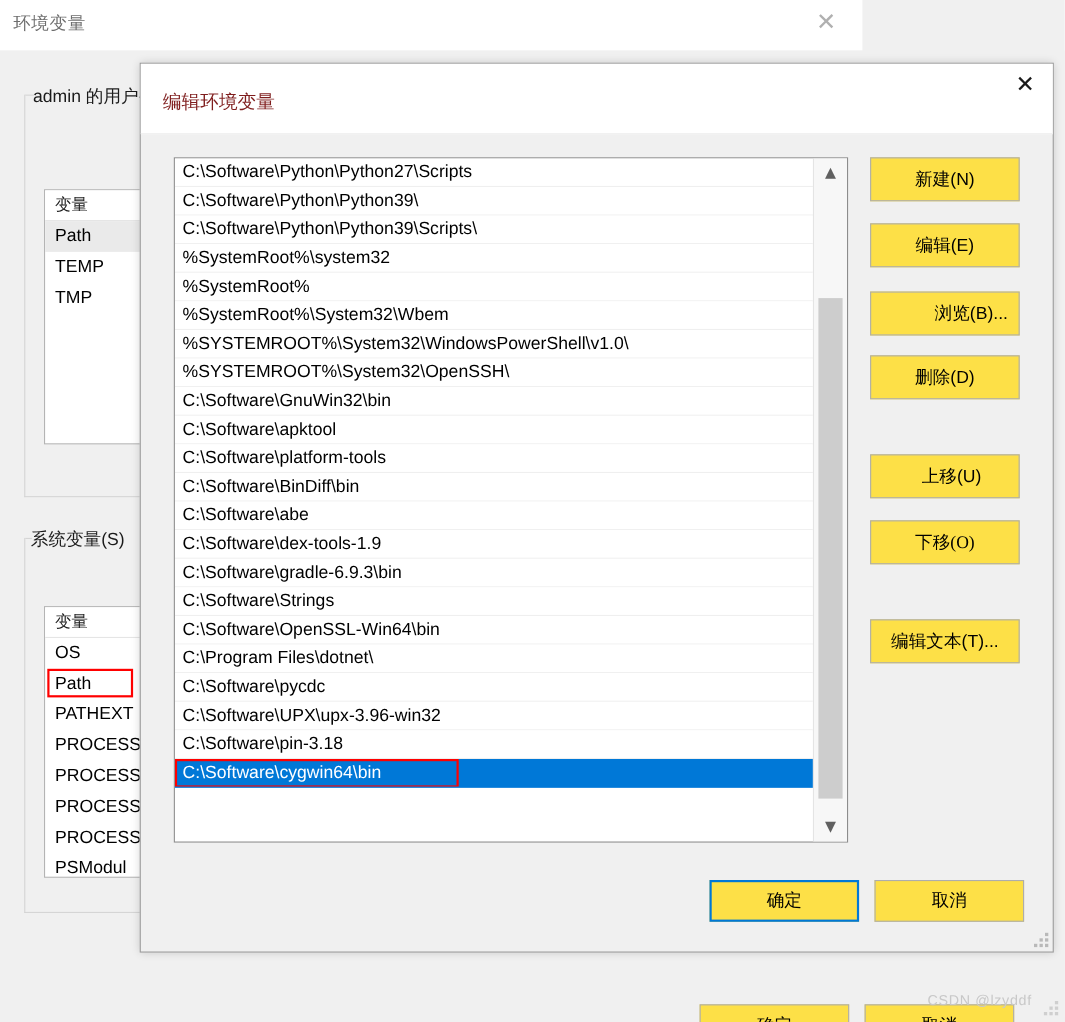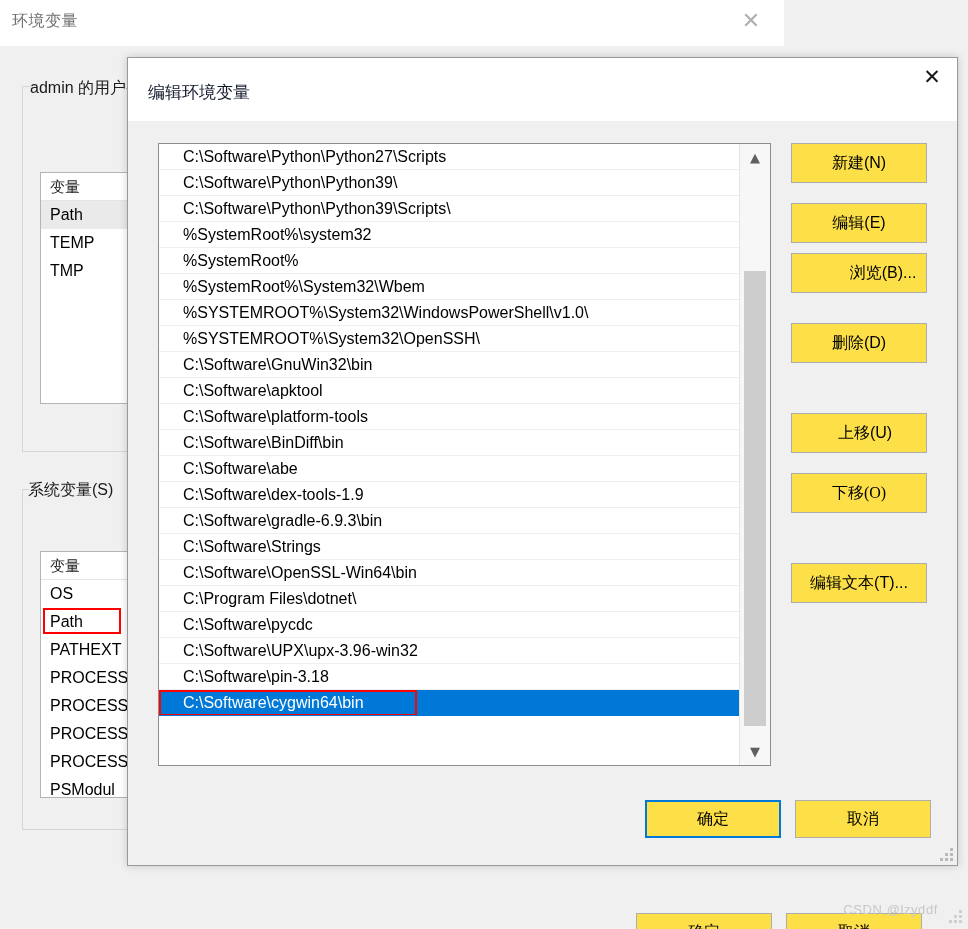--- a/index.html
+++ b/index.html
@@ -223,21 +223,21 @@
     width: 100%;
     height: 63px;
     background: #ffffff;
     border-bottom: 1px solid #f0f0f0;
   }
   #edit-title-text {
     position: absolute;
     left: 20px;
     top: 23px;
     font-size: 17px;
-    color: #0f172a;
+    color: #7f1d1d;
   }
   #edit-close {
     position: absolute;
     right: 2px;
     top: 2px;
     width: 46px;
     height: 34px;
     display: flex;
     align-items: center;
     justify-content: center;
@@ -262,21 +262,21 @@
   }
   #path-list-inner {
     position: absolute;
     left: 0; top: 0;
     width: 580px;
     height: 100%;
   }
   .path-row {
     height: 26px;
     line-height: 26px;
-    padding-left: 24px;
+    padding-left: 7px;
     font-size: 16px;
     color: #000000;
     white-space: nowrap;
     overflow: hidden;
     border-bottom: 1px solid #efefef;
     box-sizing: border-box;
     background: #ffffff;
   }
   .path-row.selected {
     background: #0078d7;
@@ -481,21 +481,21 @@
 
     <div id="path-scrollbar">
       <div class="sb-arrow" id="sb-up">▲</div>
       <div id="sb-thumb"></div>
       <div class="sb-arrow" id="sb-down">▼</div>
     </div>
   </div>
 
   <div class="win-button side-btn" style="top:85px;">新建(N)</div>
   <div class="win-button side-btn" style="top:145px;">编辑(E)</div>
-  <div class="win-button side-btn" style="top:195px;padding-left:48px;">浏览(B)...</div>
+  <div class="win-button side-btn" style="top:207px;padding-left:48px;">浏览(B)...</div>
   <div class="win-button side-btn" style="top:265px;">删除(D)</div>
   <div class="win-button side-btn" style="top:355px;padding-left:12px;">上移(U)</div>
   <div class="win-button side-btn" style="top:415px;font-family:Liberation Serif, serif;">下移(O)</div>
   <div class="win-button side-btn" style="top:505px;">编辑文本(T)...</div>
 
   <div class="win-button" id="edit-ok">确定</div>
   <div class="win-button" id="edit-cancel">取消</div>
 
   <div id="resize-grip">
     <i style="right:0;bottom:0;"></i>

